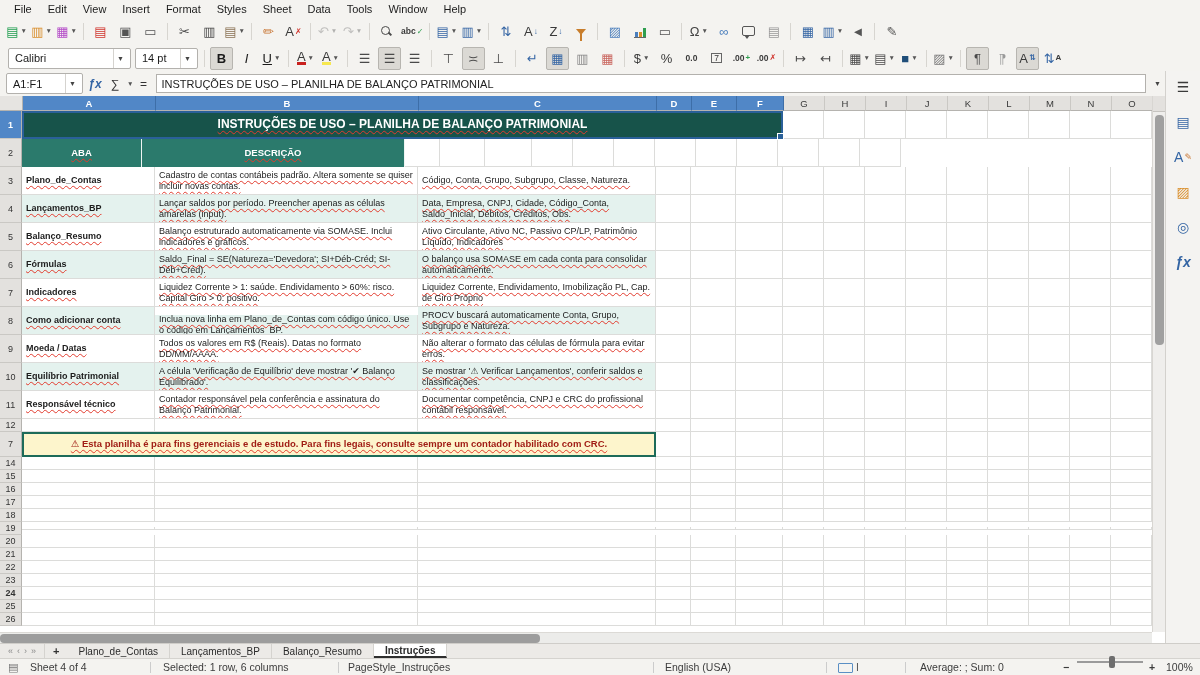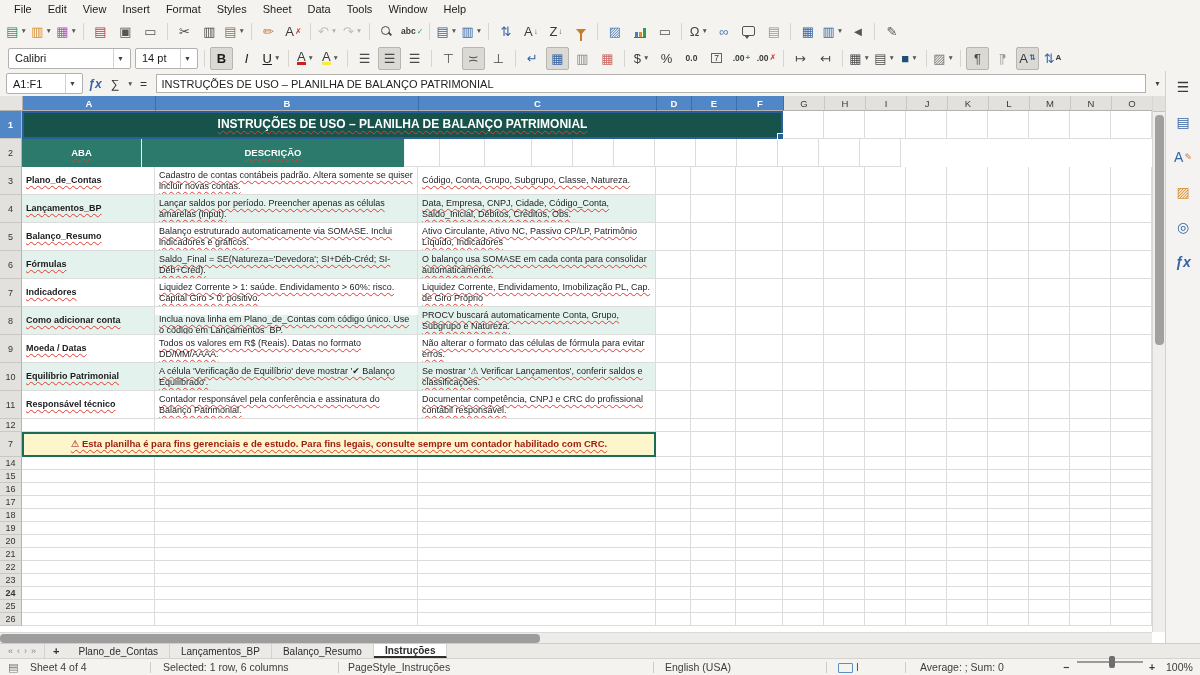--- a/index.html
+++ b/index.html
@@ -750,21 +750,21 @@
         <div class="cell" style="width: 41px;"></div>
         <div class="cell" style="width: 41px;"></div>
         <div class="cell" style="width: 41px;"></div>
         <div class="cell" style="width: 41px;"></div>
         <div class="cell" style="width: 41px;"></div>
         <div class="cell" style="width: 41px;"></div>
         <div class="cell" style="width: 41px;"></div>
         <div class="cell" style="width: 41px;"></div>
         <div class="cell" style="width: 41px;"></div>
       </div>
-      <div class="grow" style="height: 13px;">
+      <div class="grow" style="height: 13px; align-items: center;">
         <div class="rh" style="height: 13px;">19</div>
         <div class="cell" style="width: 133px;"></div>
         <div class="cell" style="width: 263px;"></div>
         <div class="cell" style="width: 238px;"></div>
         <div class="cell" style="width: 35px;"></div>
         <div class="cell" style="width: 45px;"></div>
         <div class="cell" style="width: 47px;"></div>
         <div class="cell" style="width: 41px;"></div>
         <div class="cell" style="width: 41px;"></div>
         <div class="cell" style="width: 41px;"></div>

